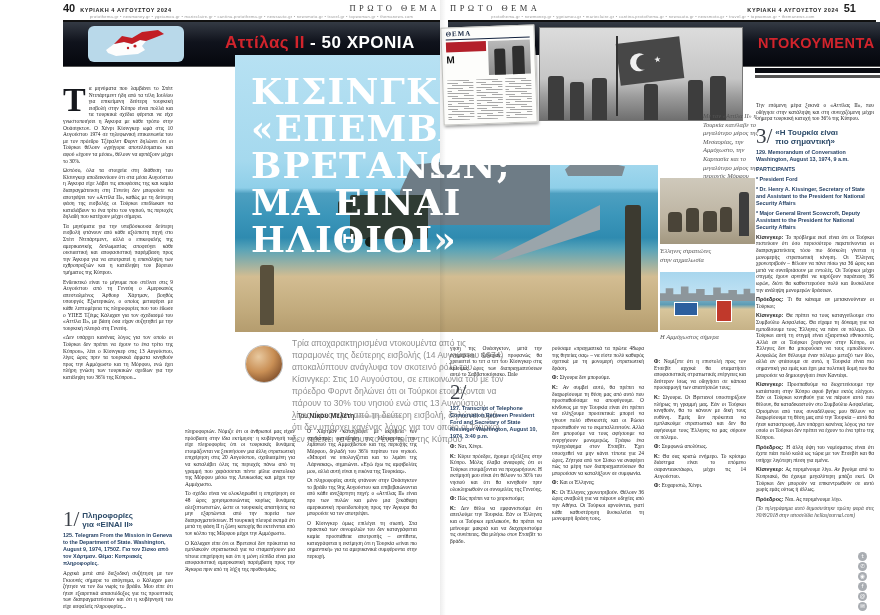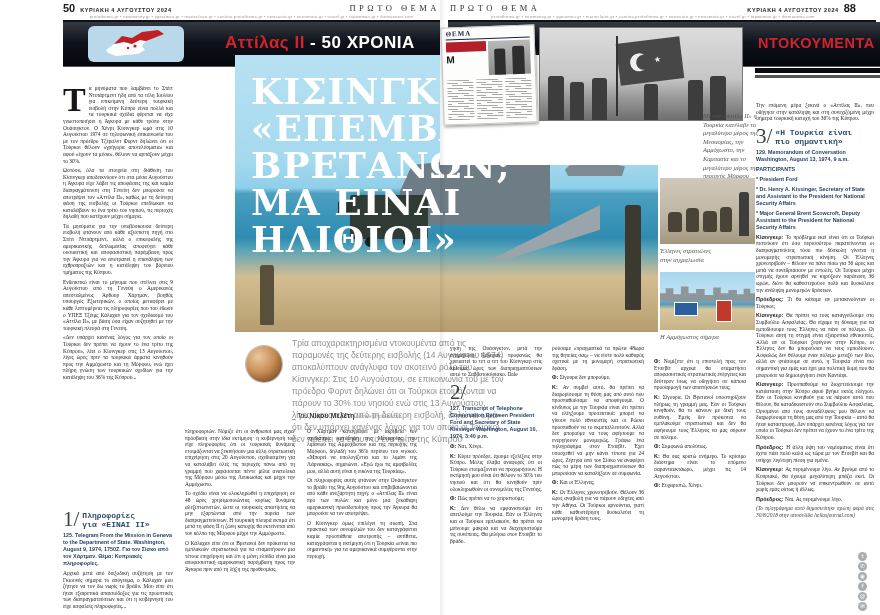--- a/index.html
+++ b/index.html
@@ -64,44 +64,44 @@
   .byline .mail{color:#999;font-size:4.5px;}
   
   .col{position:absolute;overflow:hidden;font-family:"Liberation Serif",serif;
        font-size:5.4px;line-height:6.6px;text-align:justify;color:#1b1b1b;}
   .col p{margin:0 0 3px;}
   .col p b{font-family:"Liberation Sans",sans-serif;}
   .dropcap{float:left;font-family:"Liberation Serif",serif;font-size:34px;line-height:28px;
            padding:1px 3px 0 0;color:#15171c;font-weight:bold;}
   .sec{display:flex;align-items:flex-start;margin:4px 0 3px;}
   .secnum{font-family:"Liberation Serif",serif;font-weight:300;font-size:21px;line-height:20px;color:#3a3f47;}
-  .sectitle{font-family:Liberation Mono, monospace;font-weight:bold;font-size:8px;line-height:9px;
+  .sectitle{font-family:Liberation Sans, sans-serif;font-weight:bold;font-size:8px;line-height:9px;
             color:#2c4a68;white-space:pre-line;padding:2px 0 0 3px;}
   .cite{font-family:"Liberation Sans",sans-serif !important;font-weight:bold;color:#1d3a5f;
         font-size:5.4px;line-height:7px;text-align:left !important;}
   .footnote{font-style:italic;color:#444;}
   
   .soc{width:9px;height:9px;border-radius:50%;background:#a9adb2;color:#fff;font-size:5.5px;
        line-height:9px;text-align:center;margin-bottom:1px;font-family:"DejaVu Sans",sans-serif;}
   .gutter{background:linear-gradient(90deg,rgba(0,0,0,.07),rgba(0,0,0,0) 60%);}
 </style>
 </head>
 <body>
 
 <div class="spread">
 
   <div class="abs" style="left:63px;top:2px;display:flex;align-items:baseline;gap:5px;">
-    <span class="folio">50</span>
+    <span class="folio">40</span>
     <span class="hdate">ΚΥΡΙΑΚΗ 4 ΑΥΓΟΥΣΤΟΥ 2024</span>
   </div>
   <div class="abs masthead" style="left:330px;top:3px;width:110px;text-align:right;">ΠΡΩΤΟ ΘΕΜΑ</div>
   <div class="abs masthead" style="left:450px;top:3px;">ΠΡΩΤΟ ΘΕΜΑ</div>
   <div class="abs" style="left:660px;top:2px;width:196px;display:flex;justify-content:flex-end;align-items:baseline;gap:5px;">
     <span class="hdate">ΚΥΡΙΑΚΗ 4 ΑΥΓΟΥΣΤΟΥ 2024</span>
-    <span class="folio">88</span>
+    <span class="folio">51</span>
   </div>
 
   <div class="abs navsites" style="left:63px;top:14px;width:377px;text-align:center;">protothema.gr  •  newmoney.gr  •  ygeiamou.gr  •  marieclaire.gr  •  cantina.protothema.gr  •  newsauto.gr  •  newsmoto.gr  •  travel.gr  •  topwoman.gr  •  themanews.com</div>
   <div class="abs navsites" style="left:450px;top:14px;width:406px;text-align:center;">protothema.gr  •  newmoney.gr  •  ygeiamou.gr  •  marieclaire.gr  •  cantina.protothema.gr  •  newsauto.gr  •  newsmoto.gr  •  travel.gr  •  topwoman.gr  •  themanews.com</div>
   <div class="abs navrule" style="left:63px;top:20px;width:377px;"></div>
   <div class="abs navrule" style="left:448px;top:20px;width:428px;"></div>
 
   <div class="abs banner" style="left:63px;top:22px;width:377px;height:44px;">
 
     <svg class="abs" style="left:25px;top:4px;" width="96" height="36" viewBox="0 0 96 36">

